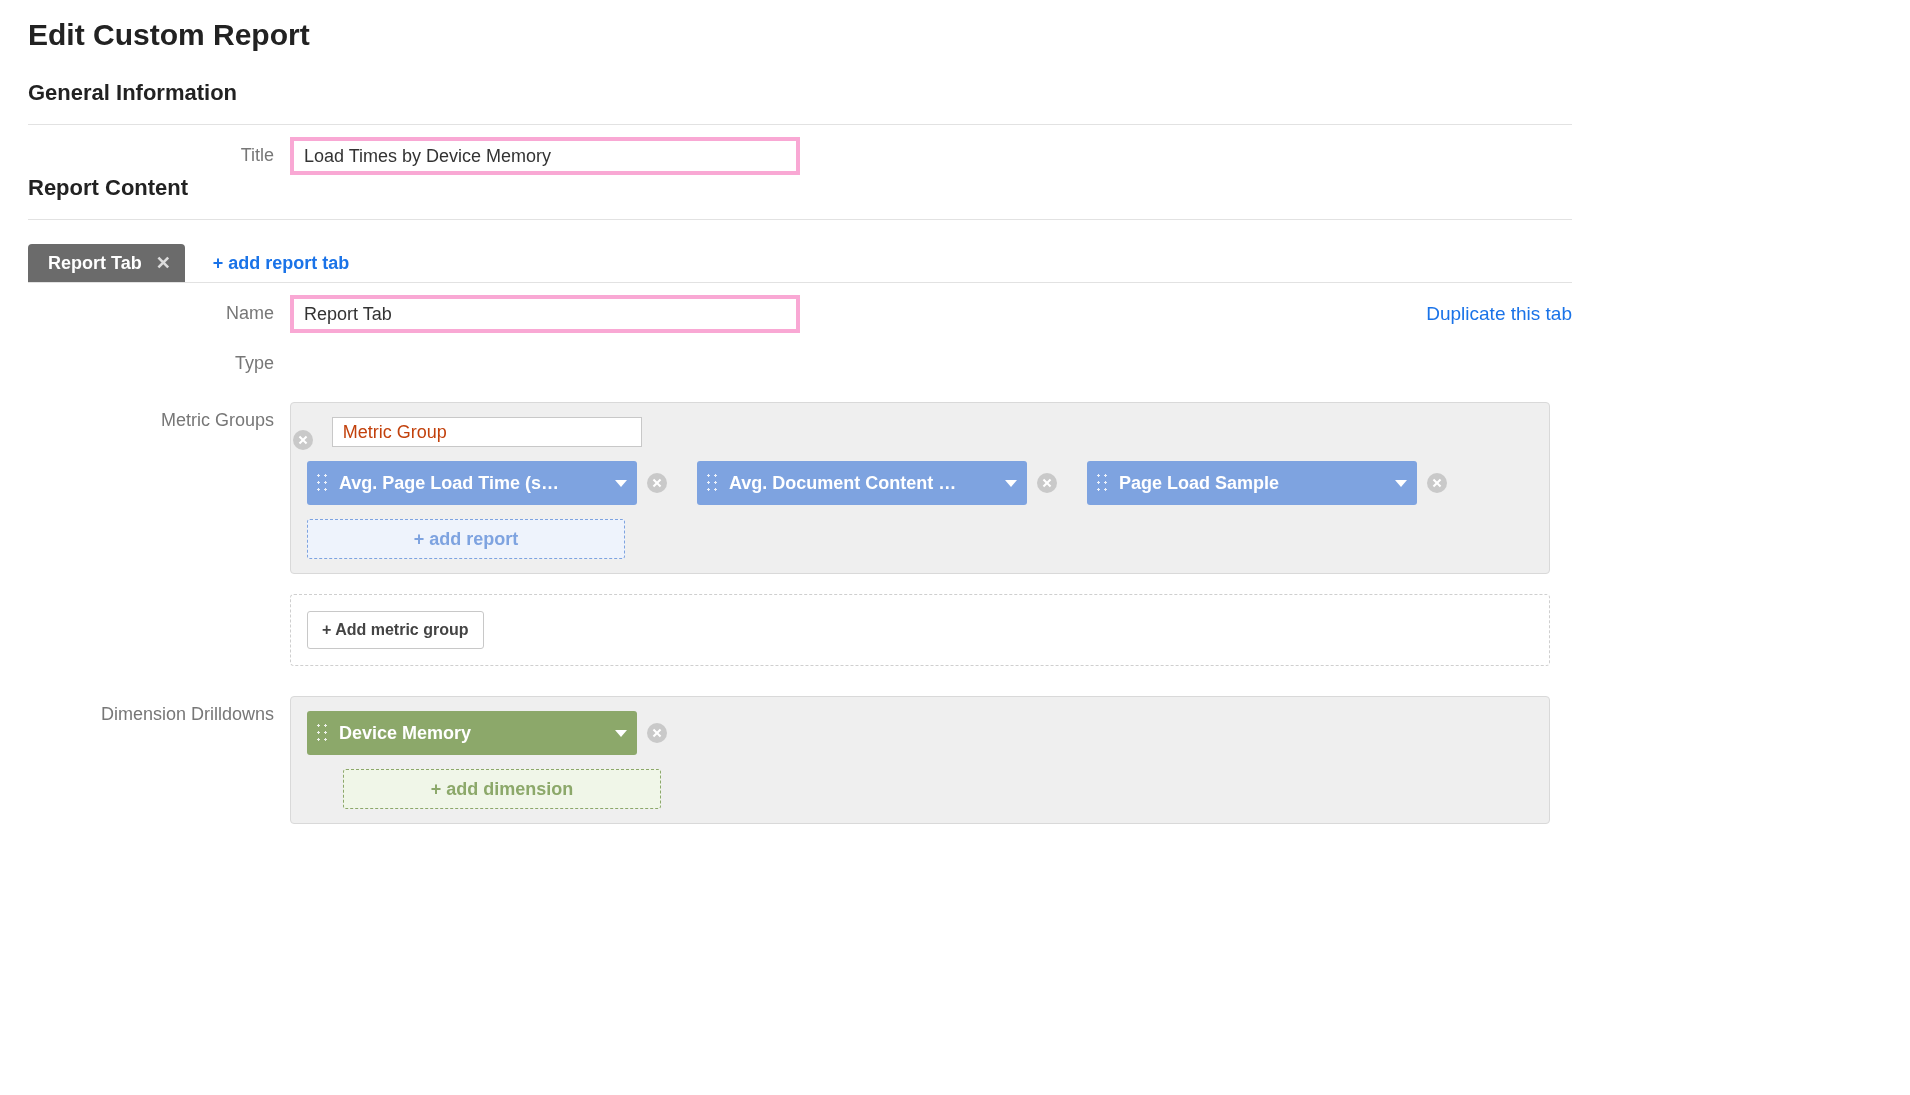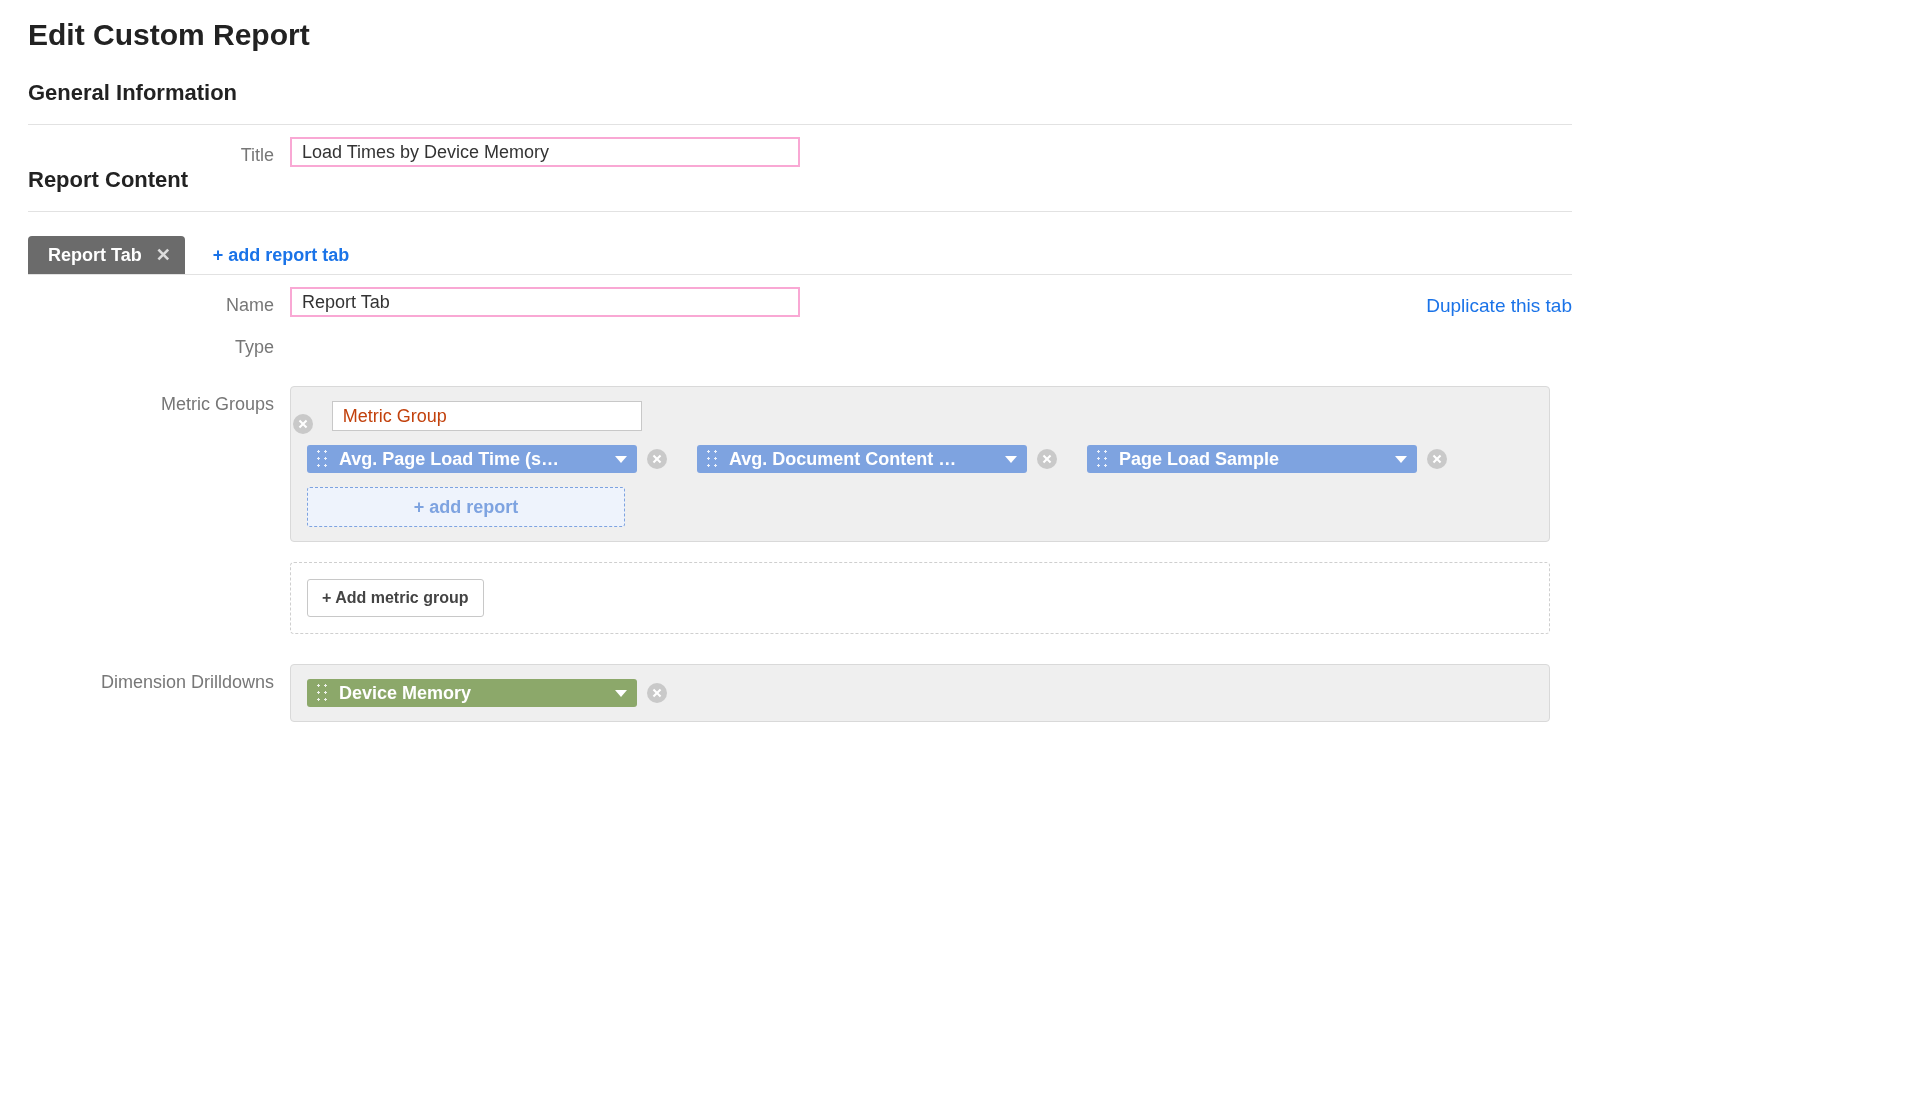--- a/index.html
+++ b/index.html
@@ -36,22 +36,22 @@
     width: 262px;
     text-align: right;
     padding-right: 16px;
     padding-top: 8px;
     color: #777;
     font-size: 18px;
   }
   .field-value { flex: 1; }
   input.text-input {
     width: 510px;
-    height: 30px;
-    border: 2px solid #f9a8d4;
+    height: 38px;
+    border: 4px solid #f9a8d4;
     padding: 0 10px;
     font-size: 18px;
     color: #333;
     background: #fff;
   }
   .tabs-bar {
     display: flex;
     align-items: flex-end;
     border-bottom: 1px solid #e2e2e2;
     margin-top: 24px;
@@ -144,21 +144,21 @@
     display: flex;
     align-items: center;
     gap: 10px;
   }
   .chip {
     display: flex;
     align-items: center;
     background: #7ea3e0;
     color: #fff;
     border-radius: 3px;
-    height: 28px;
+    height: 44px;
     width: 330px;
     padding: 0 10px 0 8px;
     font-weight: 700;
     font-size: 18px;
     cursor: pointer;
   }
   .chip.green { background: #8ca86a; }
   .chip .grip {
     width: 14px;
     height: 22px;
@@ -348,17 +348,18 @@
           <div class="chip-wrap">
             <div class="chip green">
               <span class="grip"></span>
               <span class="chip-label">Device Memory</span>
               <span class="caret"></span>
             </div>
             <span class="chip-remove circle-x"></span>
           </div>
         </div>
 
+        <div class="add-chip add-dim">+ add dimension</div>
       </div>
     </div>
   </div>
 
 </div>
 
 </body></html>

